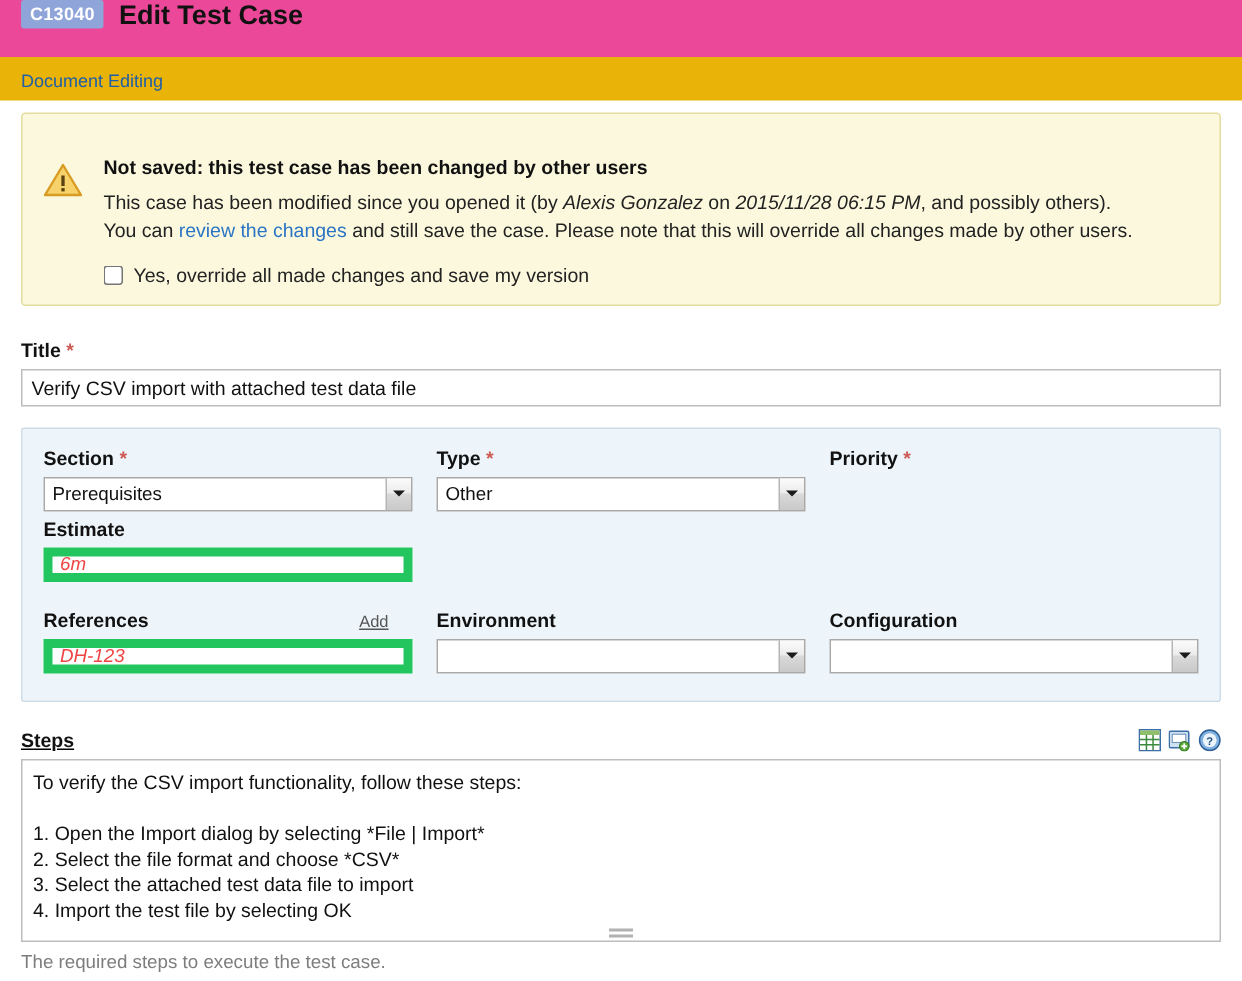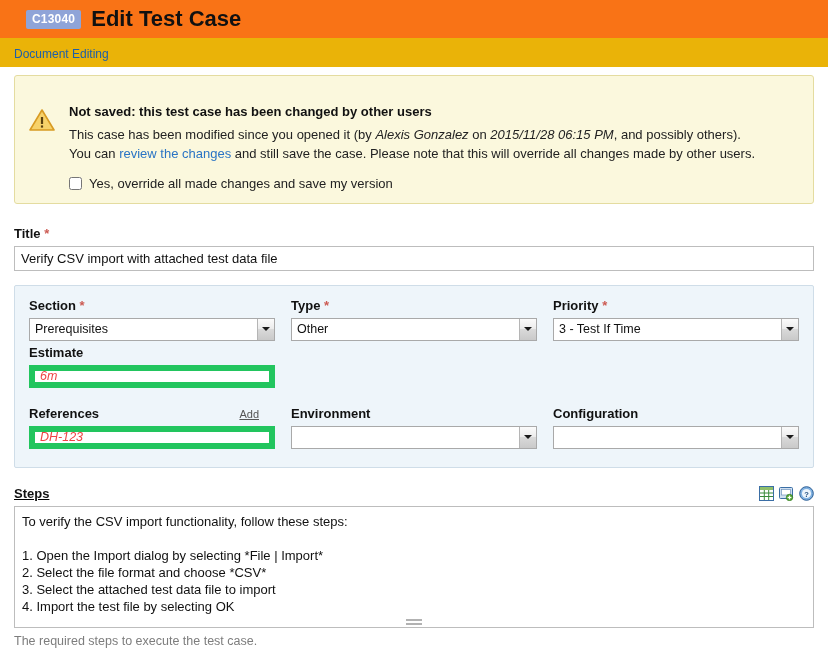--- a/index.html
+++ b/index.html
@@ -8,37 +8,37 @@
     width: 828px; height: 654px;
     background: #ffffff;
     font-family: "Liberation Sans", sans-serif;
     font-size: 13px;
     color: #000000;
     overflow: hidden;
   }
 
   
   .page-header {
-    background: #f97316;
+    background: #ec4899;
     height: 38px;
     display: flex;
-    align-items: center;
-    padding-left: 26px;
+    align-items: flex-start;
+    padding-left: 14px;
   }
   .case-badge {
     background: #8fa4d8;
     color: #ffffff;
     font-size: 12px;
     font-weight: bold;
     padding: 2px 6px 3px 6px;
     border-radius: 2px;
     letter-spacing: 0.2px;
   }
   .page-title {
-    font-size: 22px;
+    font-size: 18px;
     font-weight: bold;
     color: #111111;
     margin-left: 10px;
   }
 
   
   .breadcrumb-bar {
     padding: 8px 0 6px 14px;
     background: #eab308;
   }
@@ -331,26 +331,20 @@
         <span class="select-arrow"></span>
       </div>
     </div>
 
     <div class="prop-cell">
       <div class="prop-label-row">
         <span class="field-label">
           <span>Priority</span>
           <span class="req-star">*</span>
         </span>
-      </div>
-      <div class="select-wrap">
-        <div class="select-box">
-          <span>3 - Test If Time</span>
-        </div>
-        <span class="select-arrow"></span>
       </div>
     </div>
 
     <div class="prop-cell">
       <div class="prop-label-row">
         <span class="field-label">Estimate</span>
       </div>
       <input class="small-input" type="text" value="6m" style="">
     </div>
 

